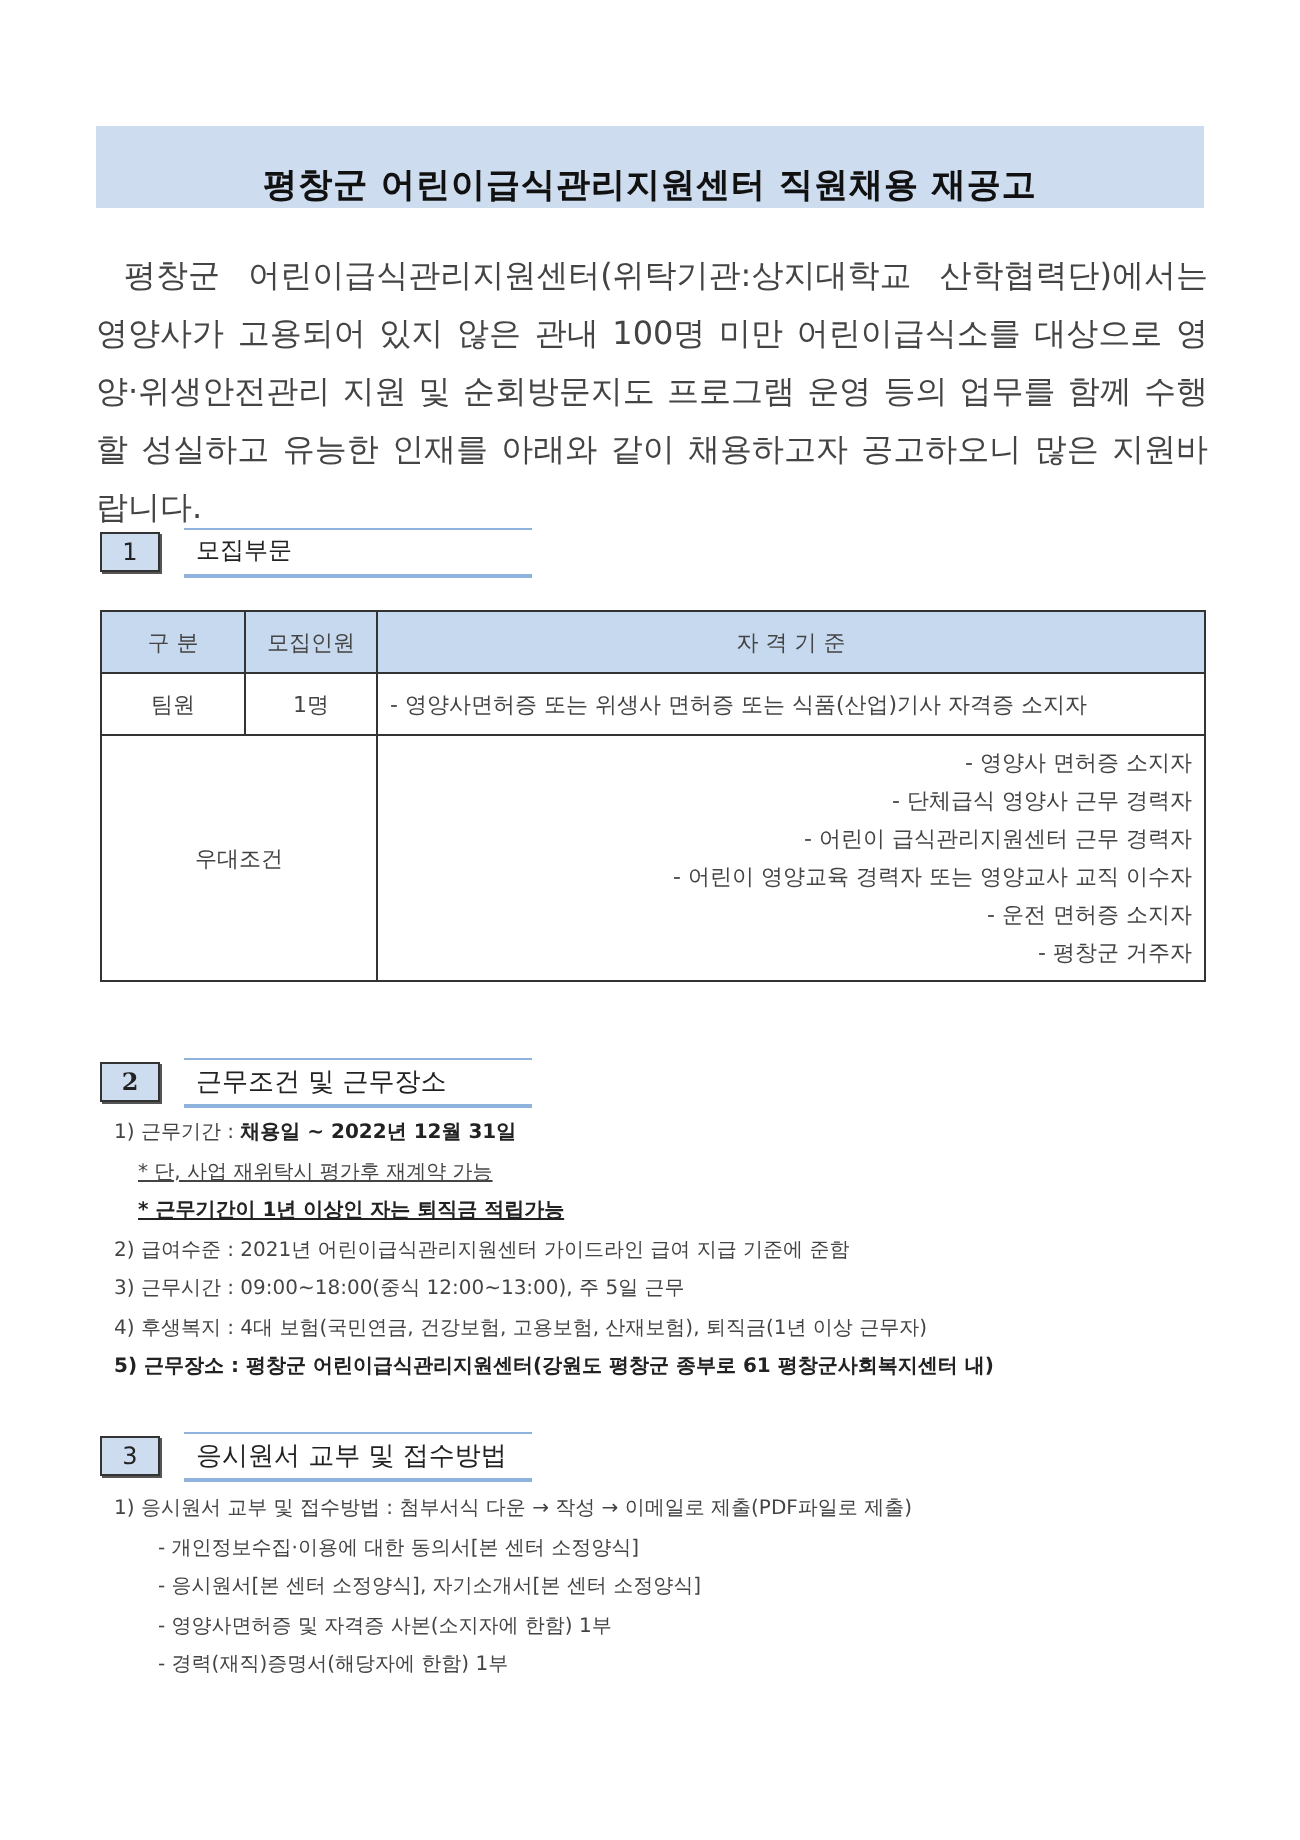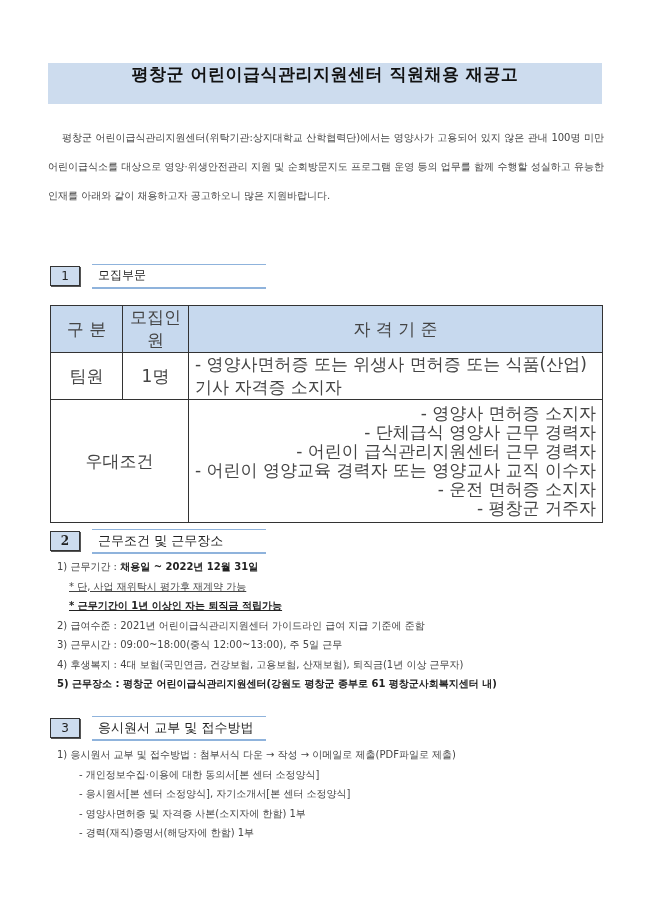--- a/index.html
+++ b/index.html
@@ -1,26 +1,26 @@
 <!DOCTYPE html>
 <html><head>
 <meta charset="utf-8">
 <style>
   html, body { margin:0; padding:0; background:#ffffff; }
   body { width:650px; height:920px; position:relative; font-family:"DejaVu Sans", sans-serif; color:#333; overflow:hidden; }
-  .title-bar { position:absolute; left:48px; top:63px; width:554px; height:41px; background:#cddcee; display:flex; align-items:flex-start; justify-content:center; }
+  .title-bar { position:absolute; left:48px; top:63px; width:554px; height:41px; background:#cddcee; display:flex; align-items:flex-end; justify-content:center; }
   .title-bar span { font-family:"DejaVu Sans", sans-serif; font-weight:bold; font-size:17px; color:#111; letter-spacing:0.5px; }
-  .intro { position:absolute; left:48px; top:123px; width:556px; font-size:10px; line-height:29px; color:#444; text-align:justify; }
+  .intro { position:absolute; left:48px; top:123px; width:556px; font-size:16px; line-height:29px; color:#444; text-align:justify; }
   .intro p { margin:0; text-indent:14px; }
   .sec-head { position:absolute; left:50px; height:24px; display:flex; align-items:center; }
   .sec-num { width:28px; height:18px; border:1px solid #333; background:#cddcee; display:flex; align-items:center; justify-content:center; font-size:12px; color:#222; box-shadow:1px 1px 0 #555; }
   .sec-num.bold { font-weight:bold; font-family:"DejaVu Serif", serif; }
   .sec-label { margin-left:12px; width:168px; height:22px; border-top:1px solid #8fb3dc; border-bottom:2px solid #8fb3dc; display:flex; align-items:center; padding-left:6px; font-size:12px; color:#222; }
   .sec-label.big { font-size:13px; }
-  table.recruit { position:absolute; left:50px; top:305px; width:553px; border-collapse:collapse; font-size:17px; color:#444; }
+  table.recruit { position:absolute; left:50px; top:305px; width:553px; border-collapse:collapse; font-size:11px; color:#444; }
   table.recruit td { border:1px solid #333; padding:0; }
   table.recruit tr.head td { background:#c7d9ee; height:30px; text-align:center; }
   table.recruit tr.r1 td { height:30px; }
   .c-center { text-align:center; }
   .c-left { padding-left:6px !important; }
   .pref-list { padding:4px 6px !important; line-height:19px; }
   .pref-list div { white-space:nowrap;text-align:right; }
   .body-lines { position:absolute; left:57px; font-size:10px; color:#444; line-height:19.5px; }
   .body-lines div { white-space:nowrap; }
   .ul { text-decoration:underline; }

